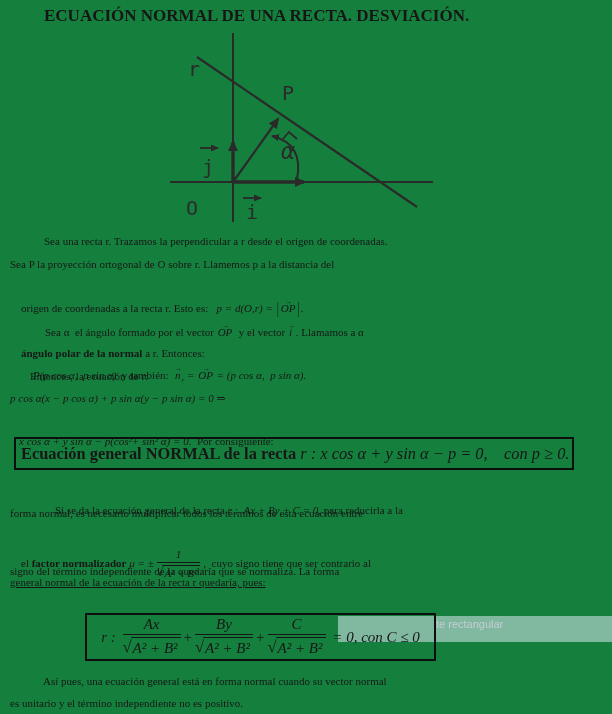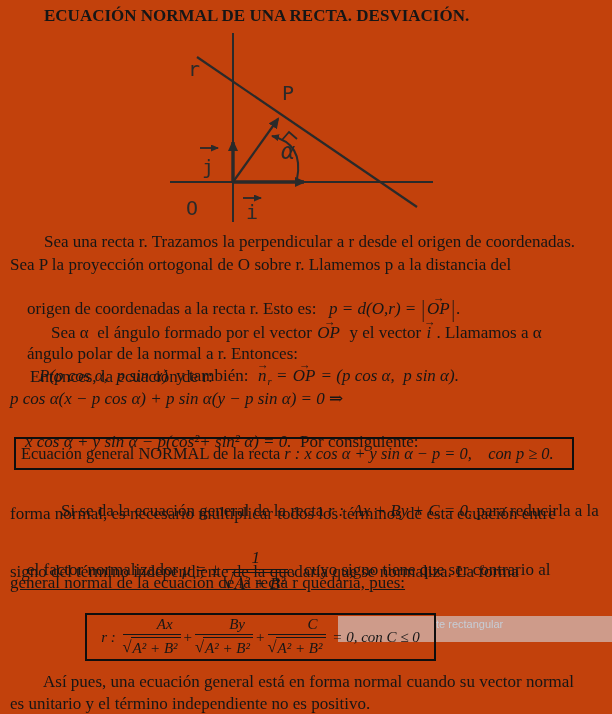--- a/index.html
+++ b/index.html
@@ -1,37 +1,37 @@
 <!DOCTYPE html>
 <html><head>
 <meta charset="utf-8">
 <style>
   html,body{margin:0;padding:0;background:#fff;}
-  .page{position:relative;width:612px;height:714px;background:#c2410c;
+  .page{position:relative;width:612px;height:714px;background:#15803d;
         font-family:"Liberation Serif","DejaVu Serif",serif;color:#161616;overflow:hidden;}
   .title{position:absolute;top:6px;left:44px;font-size:17px;font-weight:bold;white-space:pre;}
-  .line{position:absolute;left:10px;font-size:17px;white-space:pre;line-height:21px;}
+  .line{position:absolute;left:10px;font-size:11px;white-space:pre;line-height:21px;}
   .it{font-style:italic;}
-  .b{font-weight:normal;}
+  .b{font-weight:bold;}
   .vec{font-style:italic;position:relative;display:inline-block;line-height:1;padding:0 1px;}
   .vec::after{content:"→";position:absolute;left:50%;top:-0.62em;transform:translateX(-50%) scaleX(0.95);
               font-size:0.72em;font-style:normal;letter-spacing:-1px;}
   .bar{display:inline-block;transform:scaleY(1.5);margin:0 1px;font-style:normal;}
   sub.vsub{font-size:0.62em;font-style:italic;}
   .frac{display:inline-block;vertical-align:middle;text-align:center;margin:0 3px;}
   .frac .num{display:block;padding:0 10px 1px;border-bottom:1.4px solid #161616;line-height:1.15;}
   .frac .den{display:block;padding-top:2px;line-height:1.2;white-space:nowrap;}
   .sqrt .sign{font-style:normal;display:inline-block;transform:translateY(-1px);font-size:1.1em;}
   .sqrt .rad{border-top:1.3px solid #161616;padding:1px 3px 0 2px;margin-left:-1px;display:inline-block;}
   .eqbox1{position:absolute;left:14px;top:437px;width:551px;height:29px;border:2px solid #0e0e0e;
           display:flex;align-items:center;padding-left:5px;font-size:16.4px;white-space:pre;}
   .eqbox2{position:absolute;left:85px;top:613px;width:347px;height:44px;border:2px solid #0e0e0e;
           display:flex;align-items:center;justify-content:center;font-size:15px;white-space:pre;
           background:transparent;z-index:2;}
-  .eqbox2 .frac .num{padding:0 8px 1px;text-align:right;}
+  .eqbox2 .frac .num{padding:0 8px 1px;}
   .snip-bar{position:absolute;left:338px;top:616px;width:274px;height:26px;background:#d9e6f2;opacity:0.55;z-index:1;}
   .snip-text{position:absolute;left:436px;top:618px;z-index:1;font-family:"Liberation Sans","DejaVu Sans",sans-serif;
              font-size:11px;color:#c6cdd6;white-space:pre;}
   .figlbl{font-family:"DejaVu Sans Mono",monospace;font-size:20px;fill:#2a2a2a;}
   .figlbl-big{font-family:"DejaVu Sans Mono",monospace;font-size:23px;fill:#2a2a2a;font-style:italic;}
 </style>
 </head>
 <body>
 
 <div class="page">

